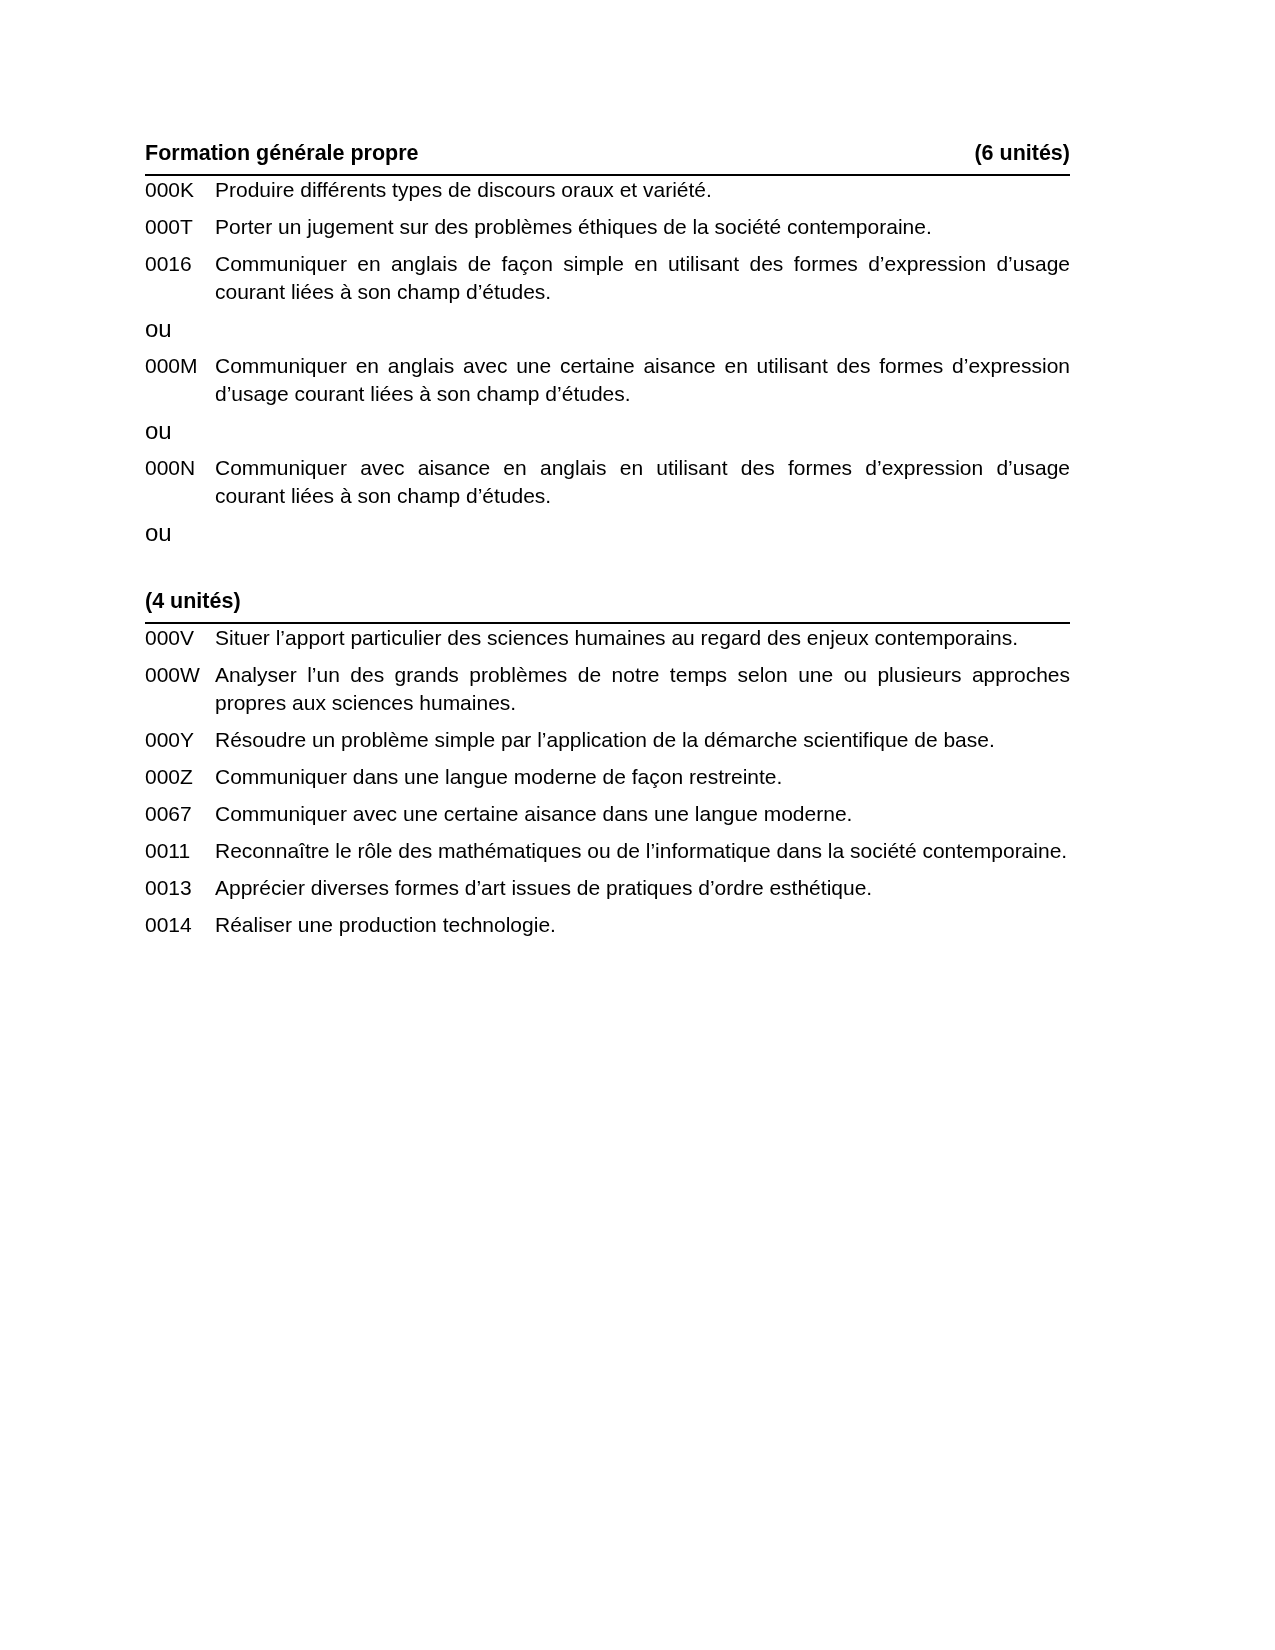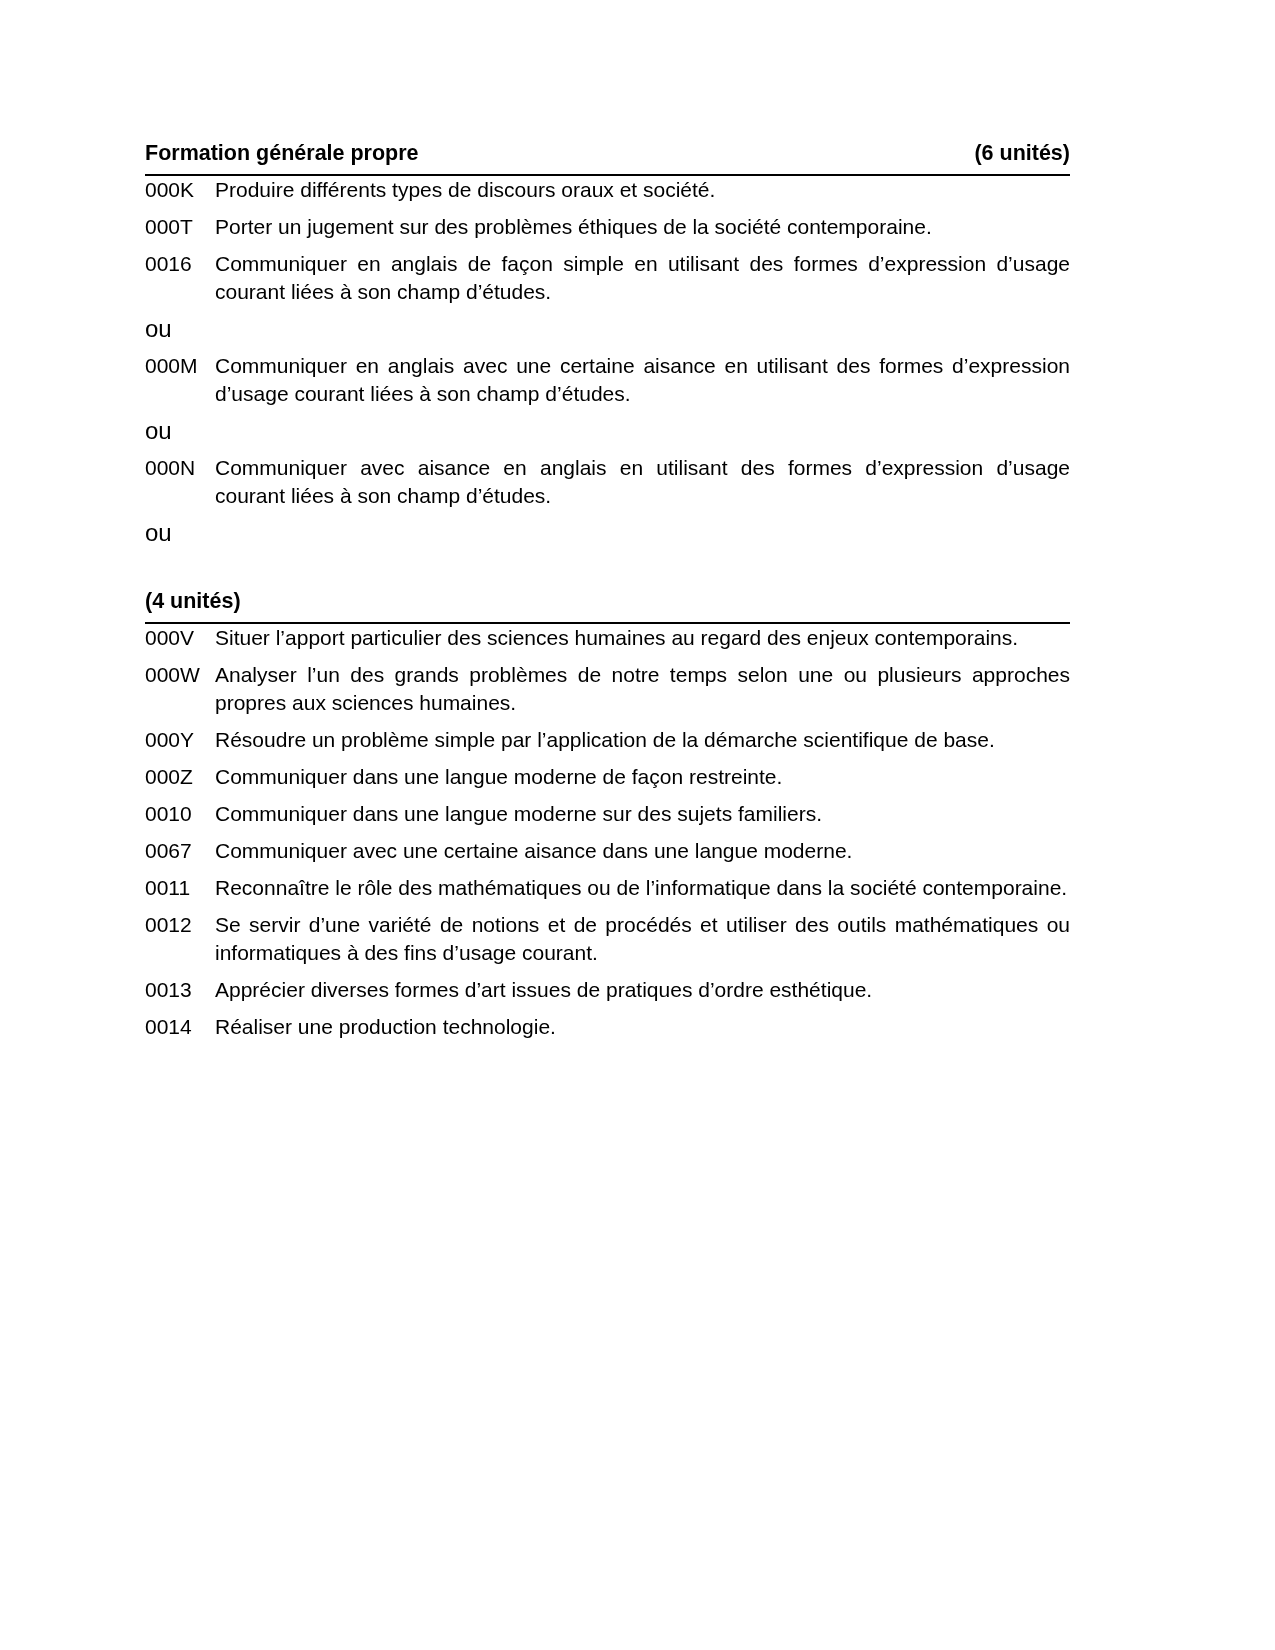--- a/index.html
+++ b/index.html
@@ -65,21 +65,21 @@
 <div class="page">
   <div class="content" id="sections">
       <section class="doc-section">
         <div class="sec-header">
           <span>Formation générale propre</span>
           <span>(6 unités)</span>
         </div>
         <div class="items">
           <div class="item">
             <span class="code">000K</span>
-            <div class="text">Produire différents types de discours oraux et société.</div>
+            <div class="text">Produire différents types de discours oraux et variété.</div>
           </div>
           <div class="item">
             <span class="code">000T</span>
             <div class="text">Porter un jugement sur des problèmes éthiques de la société contemporaine.</div>
           </div>
           <div class="item">
             <span class="code">0016</span>
             <div class="text">Communiquer en anglais de façon simple en utilisant des formes d’expression d’usage courant liées à son champ d’études.</div>
           </div>
           <div class="sep">ou</div>
@@ -110,34 +110,26 @@
           </div>
           <div class="item">
             <span class="code">000Y</span>
             <div class="text">Résoudre un problème simple par l’application de la démarche scientifique de base.</div>
           </div>
           <div class="item">
             <span class="code">000Z</span>
             <div class="text">Communiquer dans une langue moderne de façon restreinte.</div>
           </div>
           <div class="item">
-            <span class="code">0010</span>
-            <div class="text">Communiquer dans une langue moderne sur des sujets familiers.</div>
-          </div>
-          <div class="item">
             <span class="code">0067</span>
             <div class="text">Communiquer avec une certaine aisance dans une langue moderne.</div>
           </div>
           <div class="item">
             <span class="code">0011</span>
             <div class="text">Reconnaître le rôle des mathématiques ou de l’informatique dans la société contemporaine.</div>
-          </div>
-          <div class="item">
-            <span class="code">0012</span>
-            <div class="text">Se servir d’une variété de notions et de procédés et utiliser des outils mathématiques ou informatiques à des fins d’usage courant.</div>
           </div>
           <div class="item">
             <span class="code">0013</span>
             <div class="text">Apprécier diverses formes d’art issues de pratiques d’ordre esthétique.</div>
           </div>
           <div class="item">
             <span class="code">0014</span>
             <div class="text">Réaliser une production technologie.</div>
           </div>
         </div>

